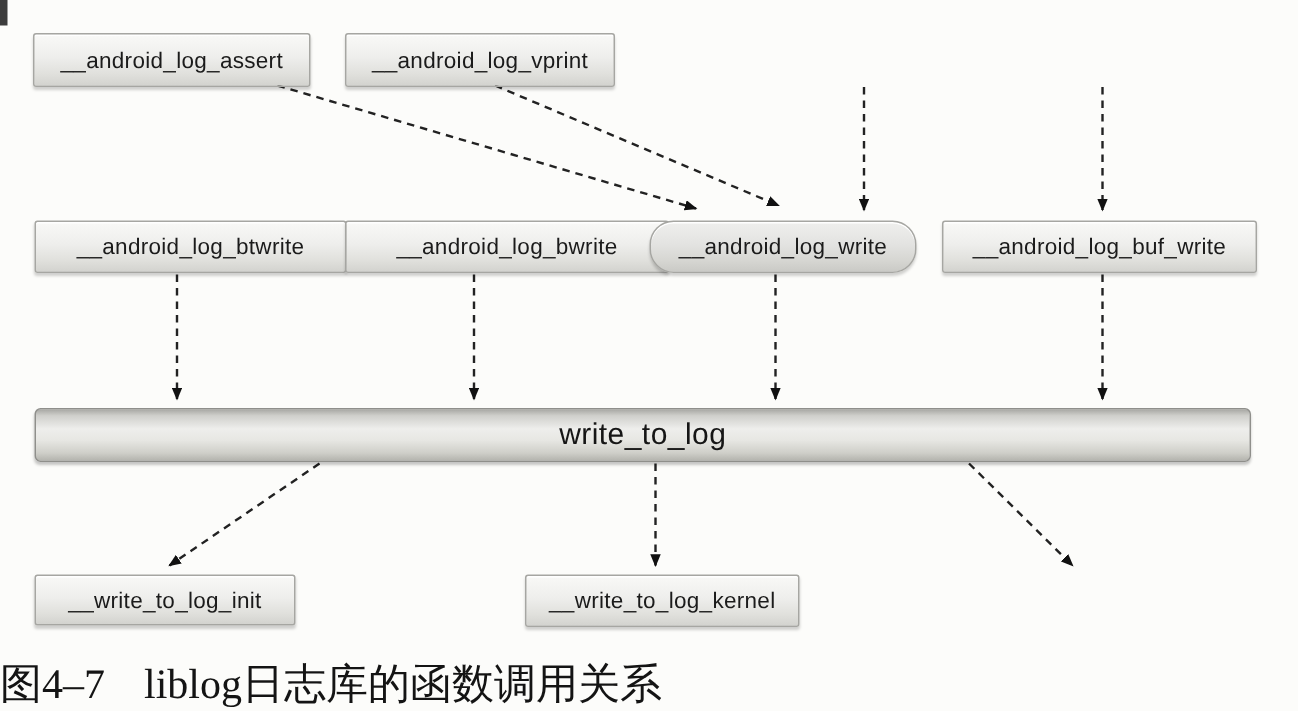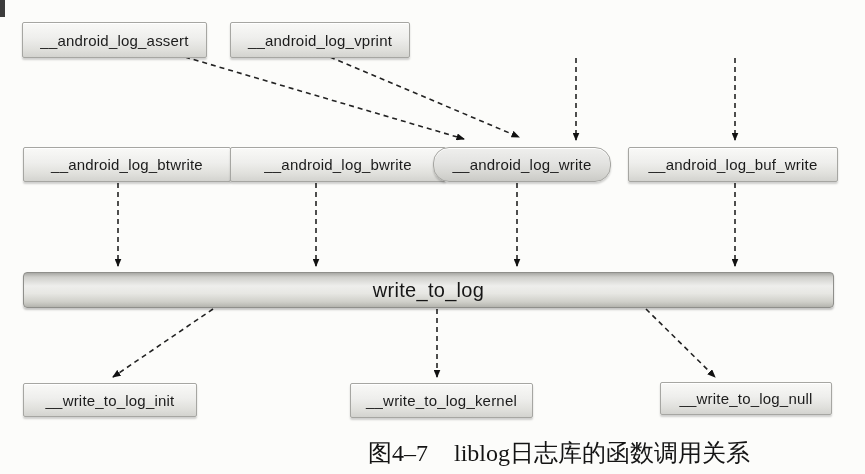--- a/index.html
+++ b/index.html
@@ -39,23 +39,23 @@
     border:1px solid #8f8f8b;
     border-radius:4px;
     background:linear-gradient(180deg,#a8a8a4 0%,#cfcfcb 12%,#eeeeec 38%,#e7e7e3 60%,#cfcfc9 85%,#b4b4ae 100%);
     box-shadow:0 2px 2px rgba(0,0,0,0.22);
     display:flex;align-items:center;justify-content:center;
     font-size:20px;font-weight:normal;color:#161616;
     letter-spacing:0.3px;
   }
   .caption{
     position:absolute;z-index:2;left:0;top:437px;width:750px;
-    text-align:right;
+    text-align:left;
     font-family:"Liberation Serif",serif;
-    font-size:24px;color:#141414;
+    font-size:28px;color:#141414;
   }
   .caption .gap{display:inline-block;width:26px;}
   .bottom-noise{
     position:absolute;left:0;bottom:0;width:865px;height:3px;
     background:linear-gradient(90deg,#dcdcd6,#e6e6e0 40%,#dddd d7);
     opacity:.7;
   }
   
   .n-assert   {left:22px; top:22px; width:185px;height:36px;}
   .n-vprint   {left:230px;top:22px; width:180px;height:36px;}
@@ -100,20 +100,19 @@
 
   <div class="node n-btwrite">__android_log_btwrite</div>
   <div class="node n-bwrite">__android_log_bwrite</div>
   <div class="node n-write shaded">__android_log_write</div>
   <div class="node n-bufwrite">__android_log_buf_write</div>
 
   <div class="bar">write_to_log</div>
 
   <div class="node n-init">__write_to_log_init</div>
   <div class="node n-kernel">__write_to_log_kernel</div>
-  <div class="node n-null">__write_to_log_null</div>
 
   <div class="caption">
     <span>图4–7</span><span class="gap"></span><span>liblog日志库的函数调用关系</span>
   </div>
 
   <div class="bottom-noise"></div>
 </div>
 
 </body></html>

